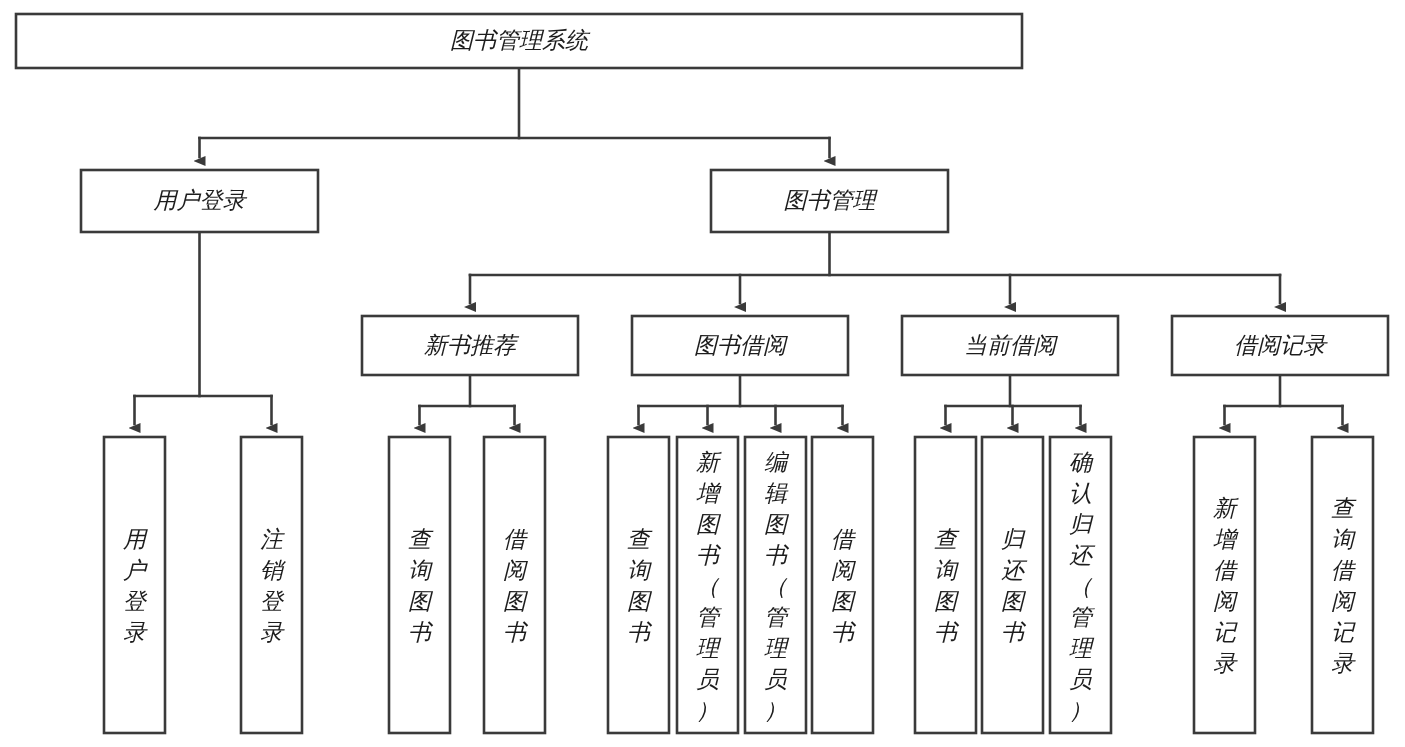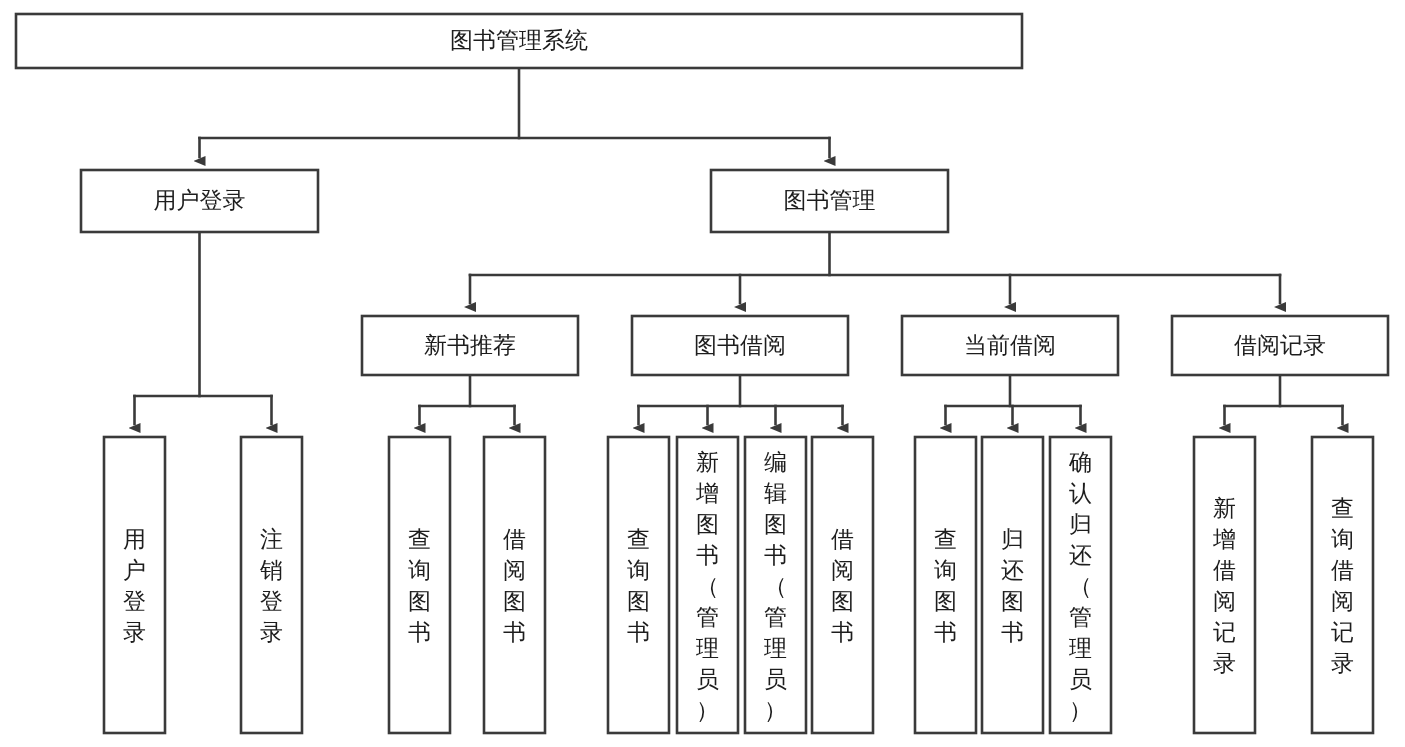--- a/index.html
+++ b/index.html
@@ -10,20 +10,21 @@
   body {
     width: 1405px;
     height: 747px;
     font-family: "Liberation Sans", "DejaVu Sans", sans-serif;
     overflow: hidden;
   }
   #diagram-root {
     position: relative;
     width: 1405px;
     height: 591px;
+    font-style: italic;
   }
   svg#flow-svg {
     position: absolute;
     top: 0;
     left: 0;
     width: 1405px;
     height: 747px;
   }
   .node-rect {
     fill: #ffffff;

